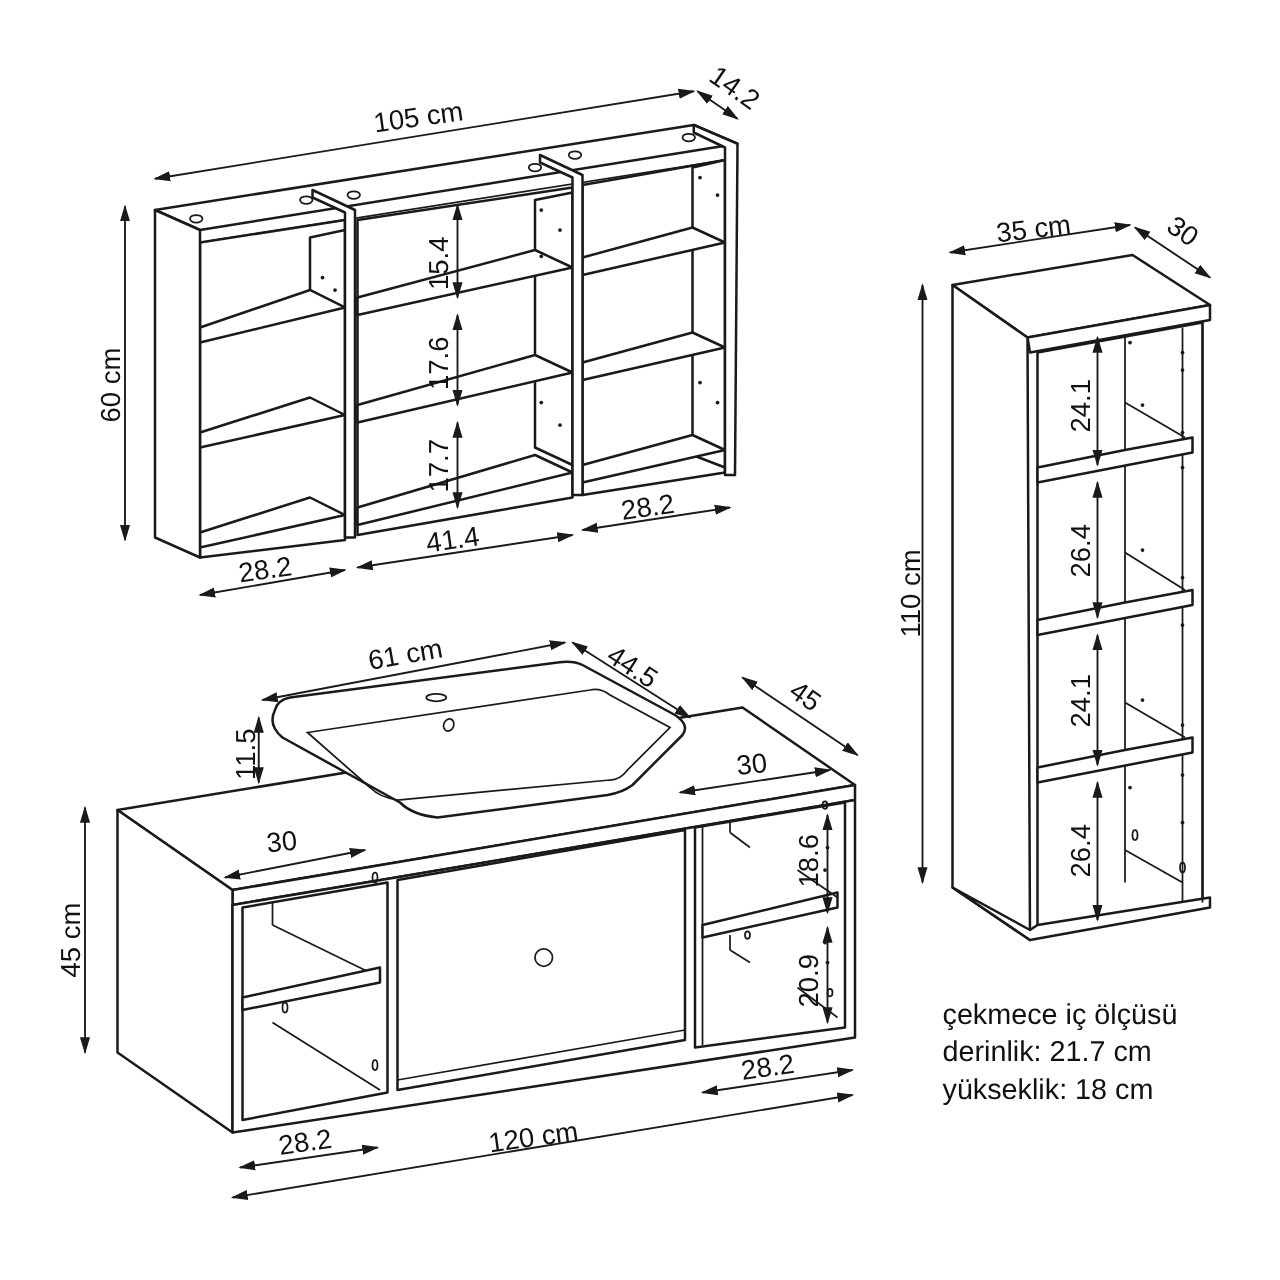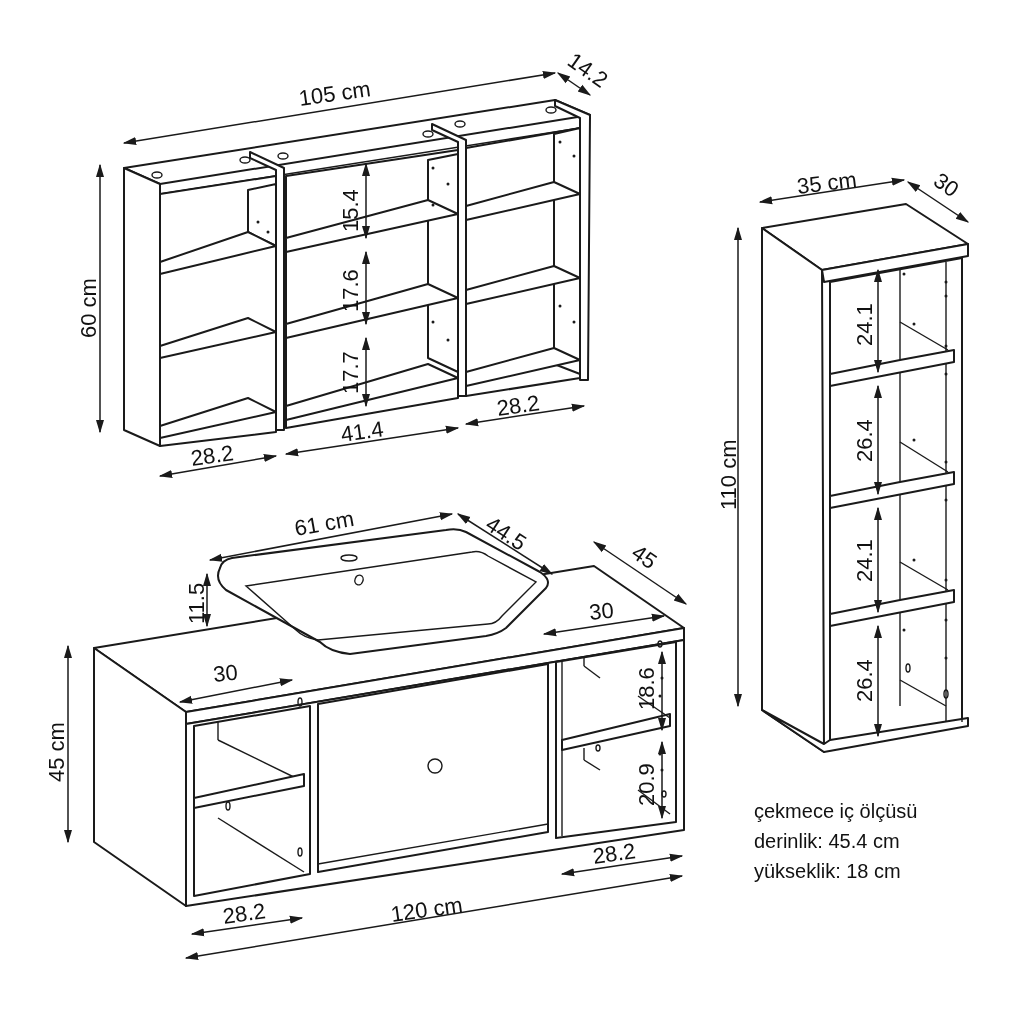--- a/index.html
+++ b/index.html
@@ -3,21 +3,21 @@
 <meta charset="utf-8">
 <style>
   html,body{margin:0;padding:0;background:#ffffff;}
   body{width:1024px;height:1024px;overflow:hidden;position:relative;font-family:"Liberation Sans",sans-serif;color:#111;}
   svg{position:absolute;left:0;top:0;}
   .thin{fill:none;stroke:#1a1a1a;stroke-width:1.4;}
   .panel{fill:#ffffff;stroke:#1a1a1a;stroke-width:2;stroke-linejoin:round;}
   .dot{fill:#1a1a1a;}
   .dim{fill:none;stroke:#1a1a1a;stroke-width:1.5;}
   .lbl{font-family:"Liberation Sans",sans-serif;font-size:22px;fill:#111;}
-  .note{position:absolute;left:754px;top:796px;font-size:20px;line-height:30px;color:#111;}
+  .note{position:absolute;left:754px;top:796px;font-size:23px;line-height:30px;color:#111;}
   .note div{white-space:nowrap;}
 </style>
 </head>
 <body>
 
 <svg width="1024" height="1024" viewBox="0 0 1024 1024">
   <defs>
     <marker id="ar" viewBox="0 0 10 10" refX="9" refY="5" markerWidth="9" markerHeight="9" orient="auto-start-reverse">
       <path d="M0,2 L10,5 L0,8 z" fill="#1a1a1a"></path>
     </marker>
@@ -217,15 +217,15 @@
     <text class="lbl" transform="translate(654,710) rotate(-90)">18.6</text>
     <text class="lbl" transform="translate(654,806) rotate(-90)">20.9</text>
     <text class="lbl" transform="translate(224,924) rotate(-8)">28.2</text>
     <text class="lbl" transform="translate(392,922) rotate(-8)">120 cm</text>
     <text class="lbl" transform="translate(594,864) rotate(-8)">28.2</text>
   </g>
 </svg>
 
 <div class="note">
   <div>çekmece iç ölçüsü</div>
-  <div>derinlik: 45.4 cm</div>
+  <div>derinlik: 21.7 cm</div>
   <div>yükseklik: 18 cm</div>
 </div>
 
 </body></html>

